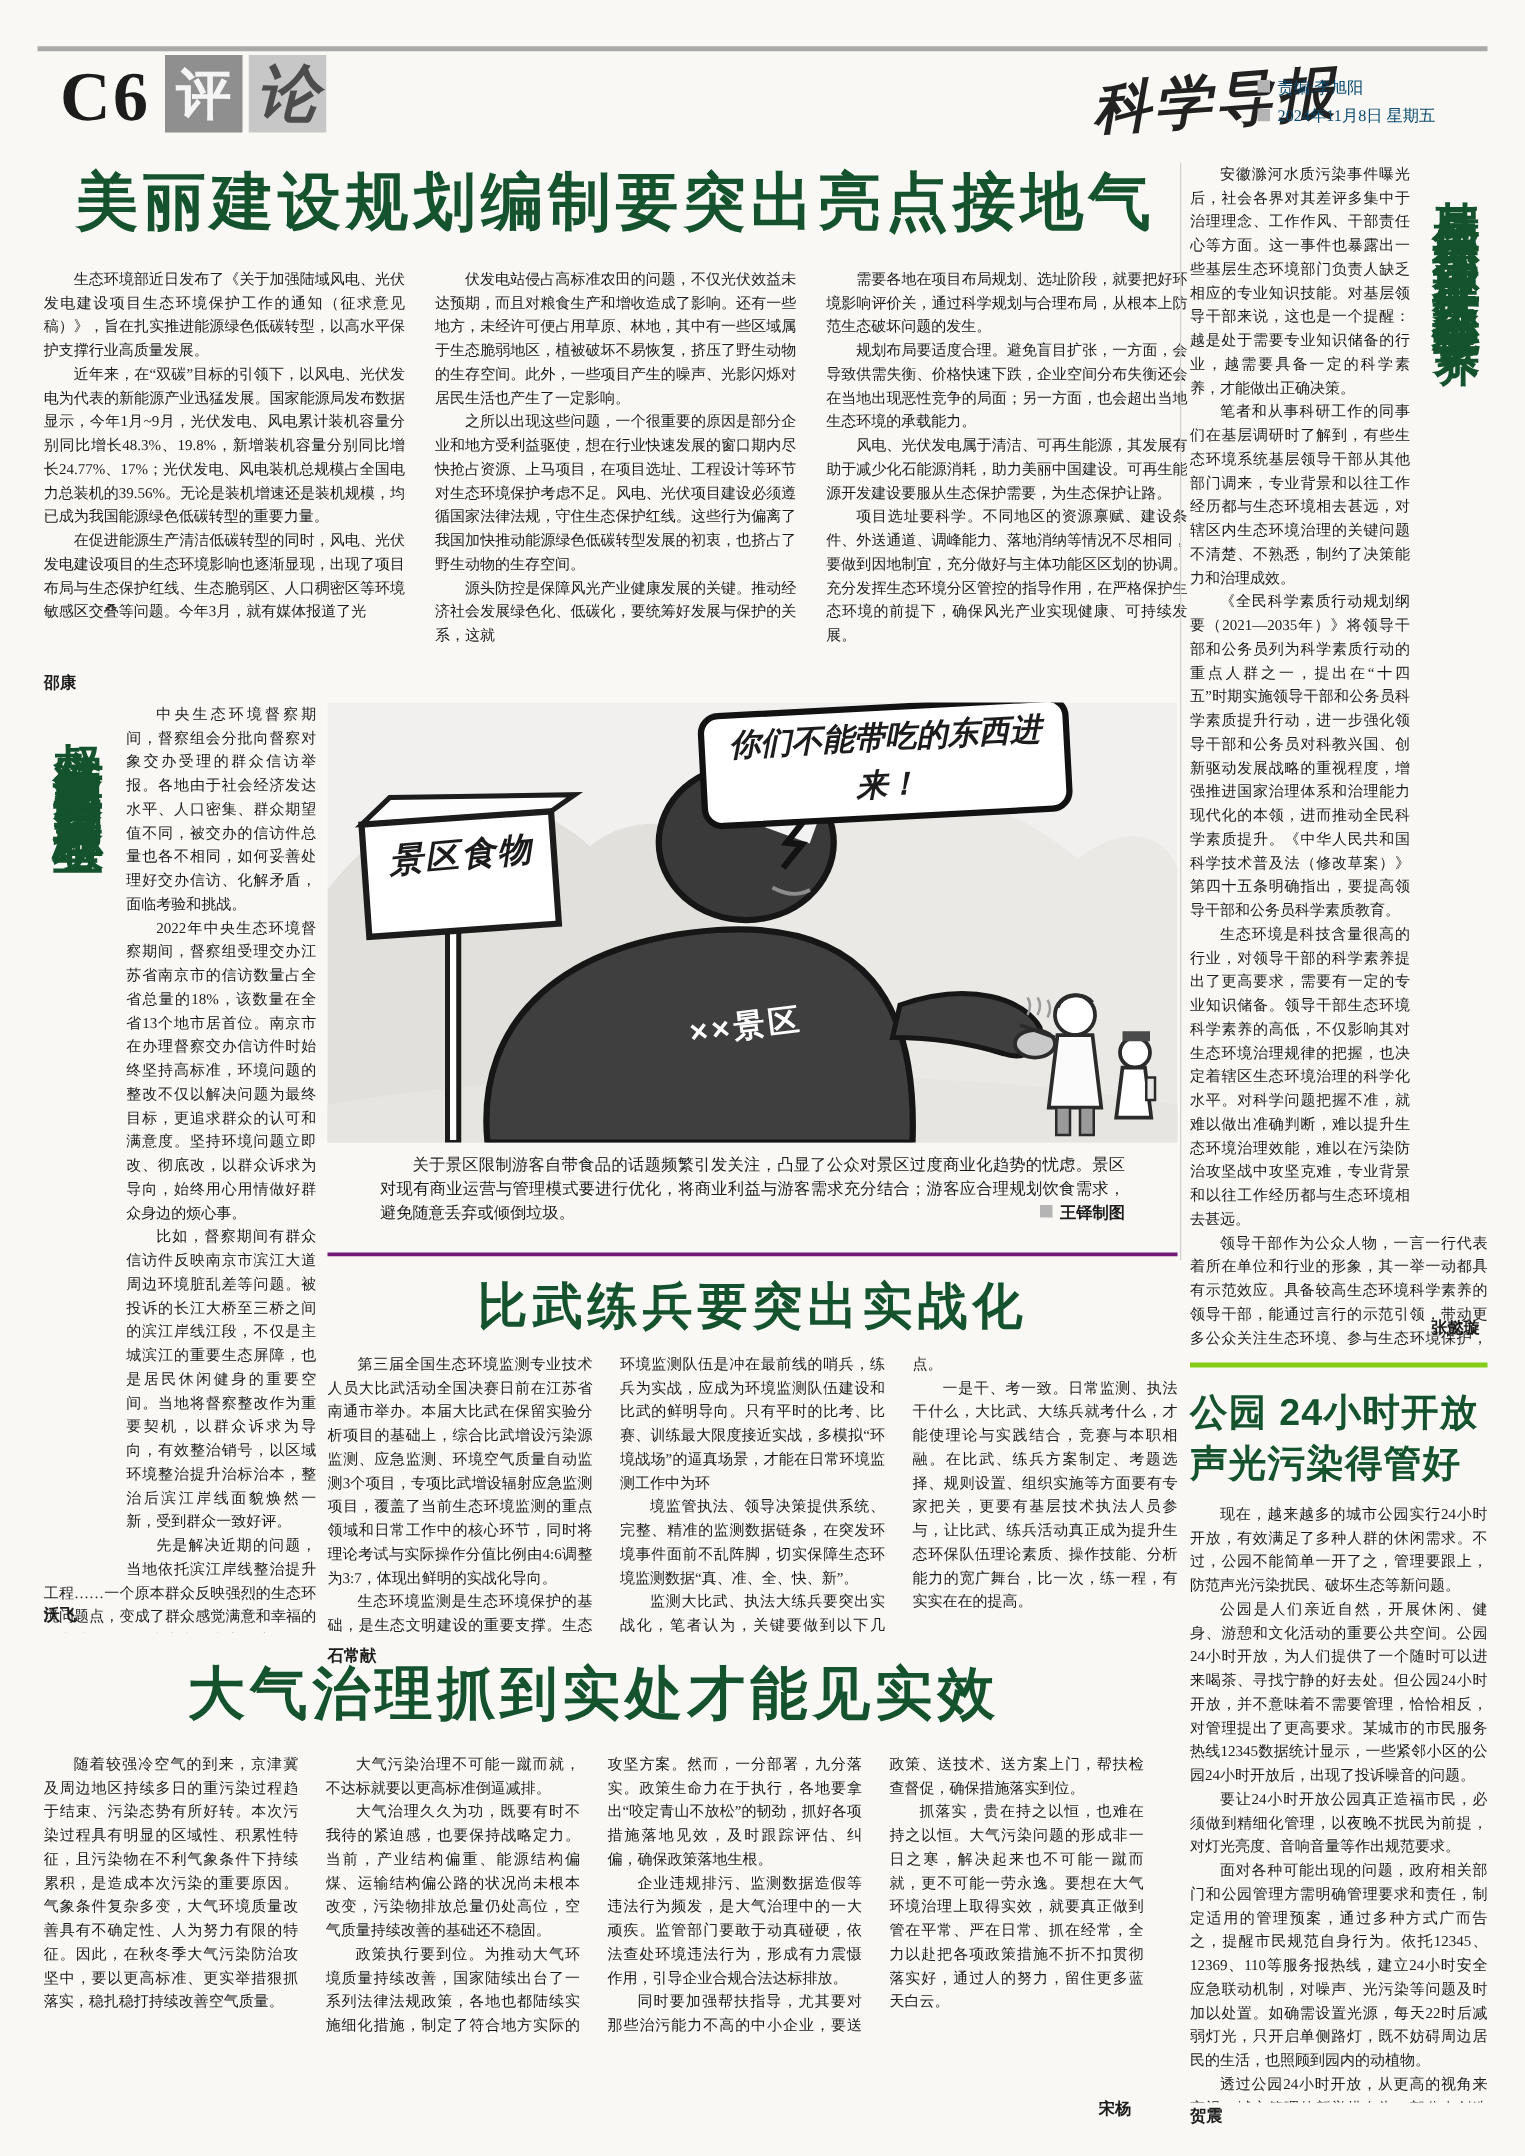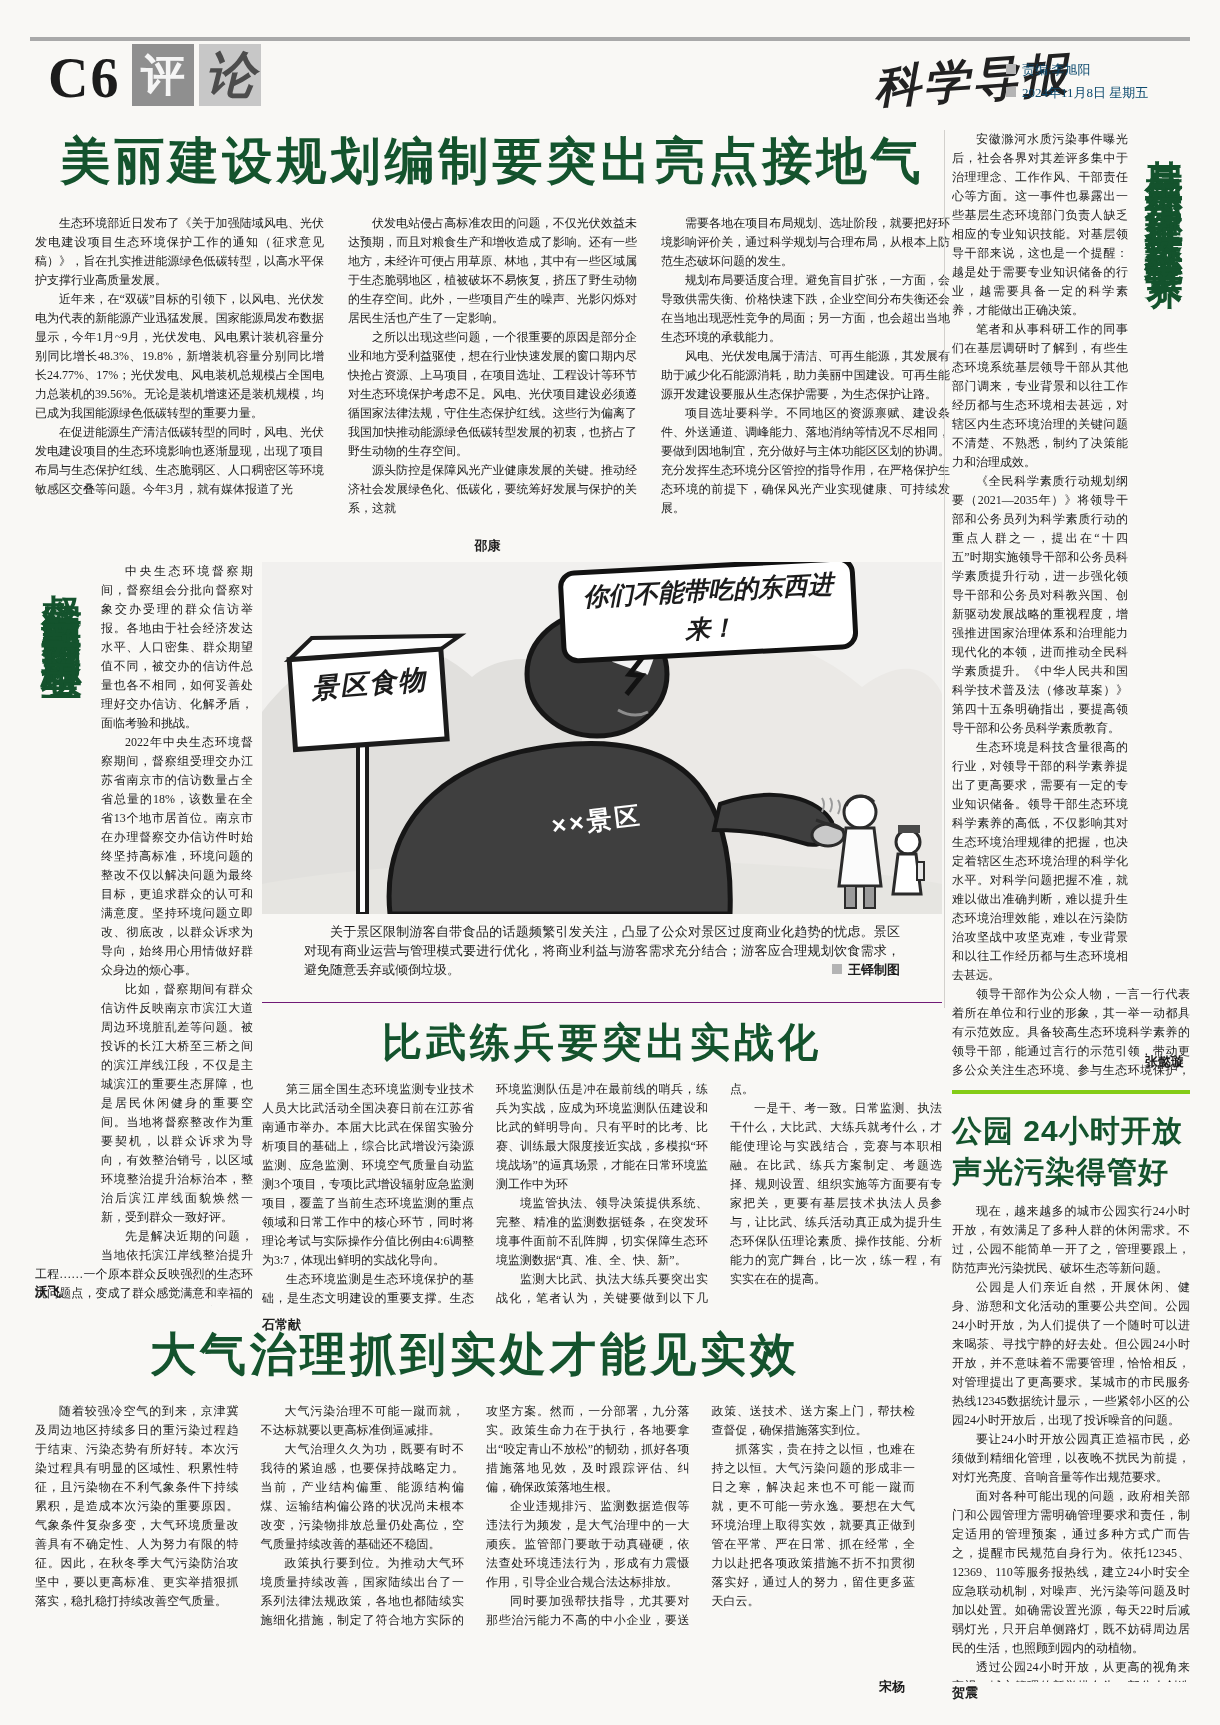--- a/index.html
+++ b/index.html
@@ -40,21 +40,21 @@
   .bubble-text{left:302px;top:10px;width:290px;transform:rotate(-3deg);
                font:italic bold 25px "Liberation Serif",serif;text-align:center;line-height:38px;}
   .sign-text{left:34px;top:104px;width:146px;transform:rotate(-5deg);
              font:italic bold 27px "Liberation Serif",serif;text-align:center;letter-spacing:2px;}
   .figure-label{left:250px;top:242px;width:170px;transform:rotate(-7deg);color:#fff;
                 font:bold 25px "Liberation Sans",sans-serif;letter-spacing:3px;text-align:center;}
   .caption{position:relative;margin-top:8px;padding:0 42px;font-size:13px;line-height:19px;
            text-align:justify;text-indent:2em;}
   .credit{position:absolute;right:42px;bottom:0;font-weight:bold;font-size:13px;}
   
-  .drill{position:absolute;top:1002px;left:262px;width:680px;height:314px;border-top:1px solid #701a75;}
+  .drill{position:absolute;top:1002px;left:262px;width:680px;height:314px;border-top:3px solid #701a75;}
   .h-drill{text-align:center;margin:12px 0 10px;font-size:40px;letter-spacing:4px;}
   .drill-body{column-count:3;column-gap:22px;height:228px;overflow:hidden;}
   
   .air{position:absolute;top:1320px;left:35px;width:880px;height:388px;}
   .h-air{text-align:center;margin:4px 0 16px;font-size:46px;letter-spacing:4px;}
   .air-body{column-count:4;column-gap:22px;height:290px;overflow:hidden;}
   
   .park{position:absolute;top:1090px;left:952px;width:238px;height:618px;border-top:4px solid #84cc16;}
   .h-park{margin:16px 0 2px;font-size:30px;line-height:41px;letter-spacing:1px;font-weight:900;}
   .park-body{height:480px;overflow:hidden;margin-top:10px;}
@@ -88,21 +88,21 @@
         <p>之所以出现这些问题，一个很重要的原因是部分企业和地方受利益驱使，想在行业快速发展的窗口期内尽快抢占资源、上马项目，在项目选址、工程设计等环节对生态环境保护考虑不足。风电、光伏项目建设必须遵循国家法律法规，守住生态保护红线。这些行为偏离了我国加快推动能源绿色低碳转型发展的初衷，也挤占了野生动物的生存空间。</p>
         <p>源头防控是保障风光产业健康发展的关键。推动经济社会发展绿色化、低碳化，要统筹好发展与保护的关系，这就</p>
       </div>
     <div>
         <p>需要各地在项目布局规划、选址阶段，就要把好环境影响评价关，通过科学规划与合理布局，从根本上防范生态破坏问题的发生。</p>
         <p>规划布局要适度合理。避免盲目扩张，一方面，会导致供需失衡、价格快速下跌，企业空间分布失衡还会在当地出现恶性竞争的局面；另一方面，也会超出当地生态环境的承载能力。</p>
         <p>风电、光伏发电属于清洁、可再生能源，其发展有助于减少化石能源消耗，助力美丽中国建设。可再生能源开发建设要服从生态保护需要，为生态保护让路。</p>
         <p>项目选址要科学。不同地区的资源禀赋、建设条件、外送通道、调峰能力、落地消纳等情况不尽相同，要做到因地制宜，充分做好与主体功能区区划的协调。充分发挥生态环境分区管控的指导作用，在严格保护生态环境的前提下，确保风光产业实现健康、可持续发展。</p>
       </div>
   </div>
-  <div class="byline" style="top:537px;left:35px;width:905px;text-align:center;">邵康</div>
+  <div class="byline" style="top:537px;left:35px;width:905px;text-align:left;">邵康</div>
   <div class="vline"></div>
 
   <div class="literacy" style="position:absolute;">
     <div class="vert lit-head hd">基层领导干部须注重提升生态环境科学素养</div>
     <div class="body">
         <p>安徽滁河水质污染事件曝光后，社会各界对其差评多集中于治理理念、工作作风、干部责任心等方面。这一事件也暴露出一些基层生态环境部门负责人缺乏相应的专业知识技能。对基层领导干部来说，这也是一个提醒：越是处于需要专业知识储备的行业，越需要具备一定的科学素养，才能做出正确决策。</p>
         <p>笔者和从事科研工作的同事们在基层调研时了解到，有些生态环境系统基层领导干部从其他部门调来，专业背景和以往工作经历都与生态环境相去甚远，对辖区内生态环境治理的关键问题不清楚、不熟悉，制约了决策能力和治理成效。</p>
         <p>《全民科学素质行动规划纲要（2021—2035年）》将领导干部和公务员列为科学素质行动的重点人群之一，提出在“十四五”时期实施领导干部和公务员科学素质提升行动，进一步强化领导干部和公务员对科教兴国、创新驱动发展战略的重视程度，增强推进国家治理体系和治理能力现代化的本领，进而推动全民科学素质提升。《中华人民共和国科学技术普及法（修改草案）》第四十五条明确指出，要提高领导干部和公务员科学素质教育。</p>
         <p>生态环境是科技含量很高的行业，对领导干部的科学素养提出了更高要求，需要有一定的专业知识储备。领导干部生态环境科学素养的高低，不仅影响其对生态环境治理规律的把握，也决定着辖区生态环境治理的科学化水平。对科学问题把握不准，就难以做出准确判断，难以提升生态环境治理效能，难以在污染防治攻坚战中攻坚克难，专业背景和以往工作经历都与生态环境相去甚远。</p>
         <p>领导干部作为公众人物，一言一行代表着所在单位和行业的形象，其一举一动都具有示范效应。具备较高生态环境科学素养的领导干部，能通过言行的示范引领，带动更多公众关注生态环境、参与生态环境保护，共同推动形成绿色低碳的生产生活方式，共同营造美丽中国建设的良好氛围。</p>

